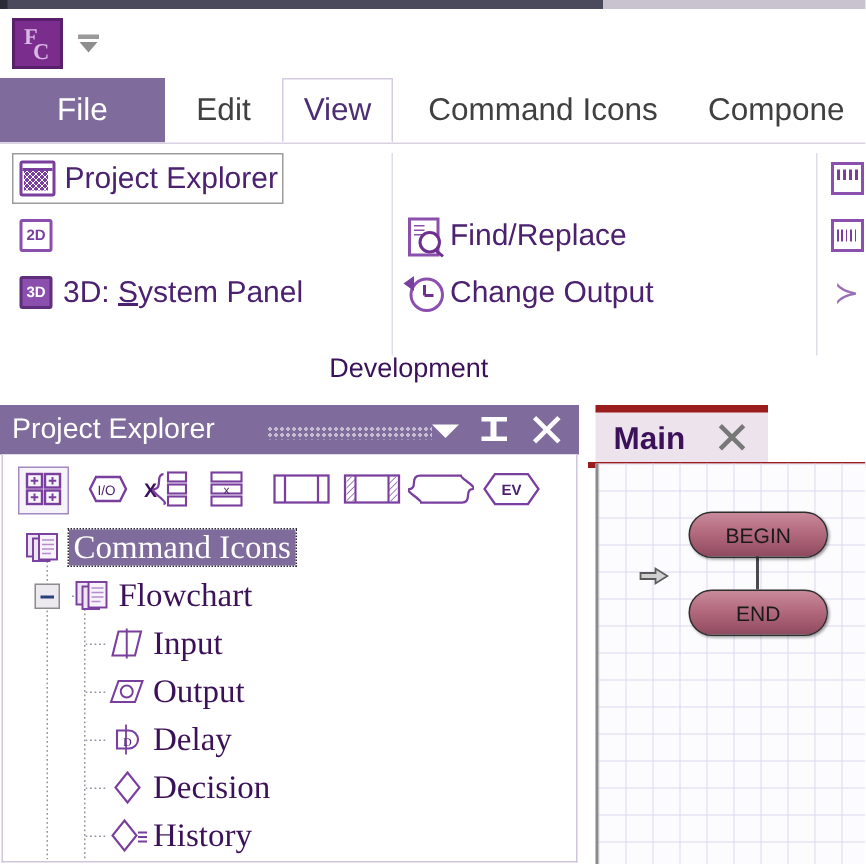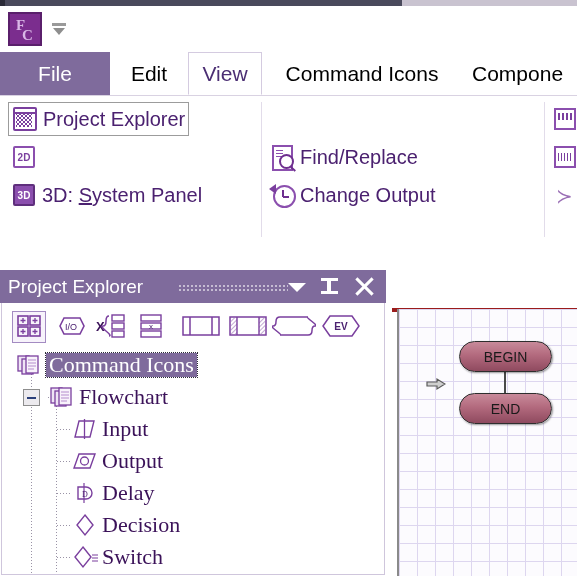--- a/index.html
+++ b/index.html
@@ -48,21 +48,21 @@
     border-top:7px solid #8e8e8e;
   }
 
   
   .tabstrip{
     position:absolute;left:0;top:52px;width:577px;height:43px;background:#fff;
   }
   .tab{
     position:absolute;top:0;height:43px;box-sizing:border-box;
     display:flex;align-items:center;justify-content:center;
-    font-size:21px;color:#000000;cursor:pointer;white-space:nowrap;
+    font-size:21px;color:#404040;cursor:pointer;white-space:nowrap;
   }
   .tab.file{
     left:0;width:110px;background:#7f6b9c;color:#ffffff;
   }
   .tab.edit{left:110px;width:78px;}
   .tab.view{
     left:188px;width:74px;background:#fff;color:#4b2e73;
     border:1px solid #d4cbe0;border-bottom:1px solid #fff;border-top-color:#d4cbe0;
   }
   .tab.cmdicons{left:262px;width:200px;}
@@ -345,20 +345,21 @@
             </span>
           </span>
       </div>
       <div class="ritem" style="left:4px;top:82px;">
         <span class="ico">
             <span class="ic-console">≻</span>
           </span>
       </div>
     </div>
 
+    <div class="rgroup-title" style="width:545px;">Development</div>
   </div>
 
   <div class="workspace">
 
     <div class="pe-dock">
       <div class="pe-head">
         <div class="pe-title">Project Explorer</div>
         <div class="pe-dots"></div>
         <div class="pe-btn menu">
             <span class="tri"></span>
@@ -527,29 +528,36 @@
           </div>
 
           <div class="trow" style="left:0px;top:192px;">
             <span class="tguide h" style="left:55px;top:16px;"></span>
             <span class="ticon" style="position:relative;left:70px;">
               <svg width="30" height="26" viewBox="0 0 30 26">
                 <path d="M11 3 L19 13 L11 23 L3 13 Z" fill="none" stroke="#7a3f9e" stroke-width="1.4"></path>
                 <path d="M20 11h6M20 14h6M20 17h6" stroke="#7a3f9e" stroke-width="1.2"></path>
               </svg>
             </span>
-            <span class="tlabel" style="margin-left:74px;">Switch</span>
+            <span class="tlabel" style="margin-left:74px;">History</span>
           </div>
 
         </div>
       </div>
     </div>
 
     <div class="ed-dock">
       <div class="ed-tabbar">
+        <div class="ed-tab">
+          <span class="t">Main</span>
+          <span class="xc">
+            <span class="x1"></span>
+            <span class="x2"></span>
+          </span>
+        </div>
         <div class="ed-sep"></div>
       </div>
 
       <div class="canvas">
         <div class="link"></div>
         <div class="node begin">
           <span>BEGIN</span>
         </div>
         <div class="node end">
           <span>END</span>

